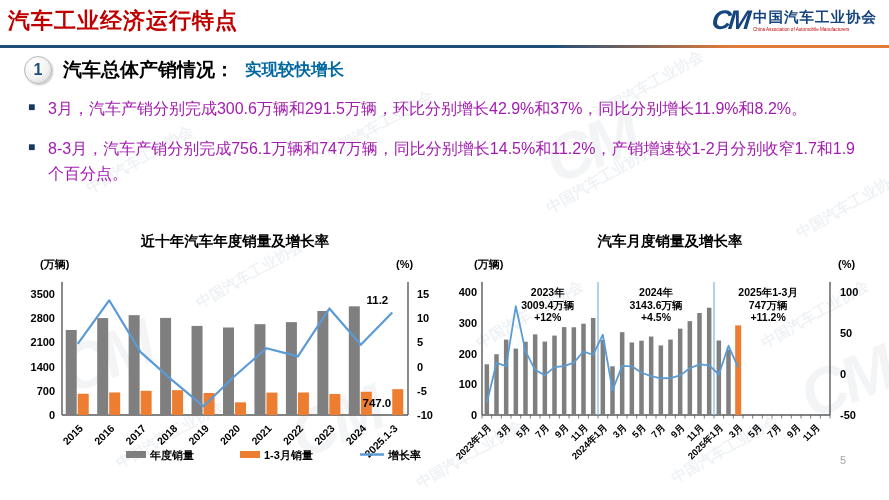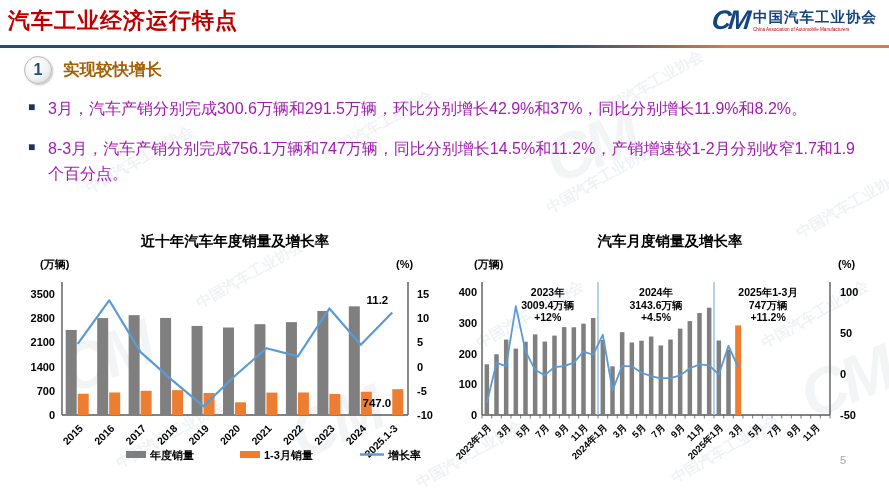--- a/index.html
+++ b/index.html
@@ -16,21 +16,21 @@
   .logo-cn{font-size:14.5px;font-weight:bold;color:#16457E;letter-spacing:1px;line-height:1.2;}
   .logo-en{font-size:5px;color:#C00000;transform:scale(.92);transform-origin:left top;white-space:nowrap;}
   .divider{position:absolute;top:45px;left:0;width:889px;height:3px;
     background:linear-gradient(to right,#1F4E79 0%,#1F4E79 62%,#E07B39 82%,#E07B39 100%);}
   .section{position:absolute;top:56px;left:24px;display:flex;align-items:center;gap:11px;}
   .section-num{width:26px;height:26px;border-radius:50%;border:1px solid #b9b9b9;
     background:radial-gradient(circle at 35% 30%,#ffffff 0%,#f2f2f2 55%,#cfcfcf 100%);
     color:#1F4E79;font-size:16px;font-weight:bold;display:flex;align-items:center;justify-content:center;
     box-shadow:1px 1px 2px rgba(0,0,0,.25);}
   .section-title{font-size:19px;font-weight:bold;color:#000;}
-  .section-sub{font-size:16.5px;font-weight:bold;color:#a16207;}
+  .section-sub{font-size:16.5px;font-weight:bold;color:#0369a1;}
   .bullets{position:absolute;top:97px;left:28px;width:840px;}
   .bullet{display:flex;margin-bottom:15px;}
   .bullet-marker{width:20px;color:#17375E;font-size:12px;padding-top:3px;flex:none;}
   .bullet-text{flex:1;font-size:16px;line-height:1.55;color:#a21caf;}
   .chart-svg{position:absolute;top:230px;}
   #chart-annual{left:26px;}
   #chart-monthly{left:456px;}
   .page-num{position:absolute;top:454px;left:840px;font-size:11px;color:#A6A6A6;}
 </style>
 </head>
@@ -65,20 +65,21 @@
       <div class="logo-text">
         <div class="logo-cn">中国汽车工业协会</div>
         <div class="logo-en">China Association of Automobile Manufacturers</div>
       </div>
     </div>
 
     <div class="divider"></div>
 
     <div class="section">
       <div class="section-num">1</div>
+      <div class="section-title">汽车总体产销情况：</div>
       <div class="section-sub">实现较快增长</div>
     </div>
 
     <div class="bullets">
       <div class="bullet">
         <div class="bullet-marker">■</div>
         <div class="bullet-text">3月，汽车产销分别完成300.6万辆和291.5万辆，环比分别增长42.9%和37%，同比分别增长11.9%和8.2%。</div>
       </div>
       <div class="bullet">
         <div class="bullet-marker">■</div>

